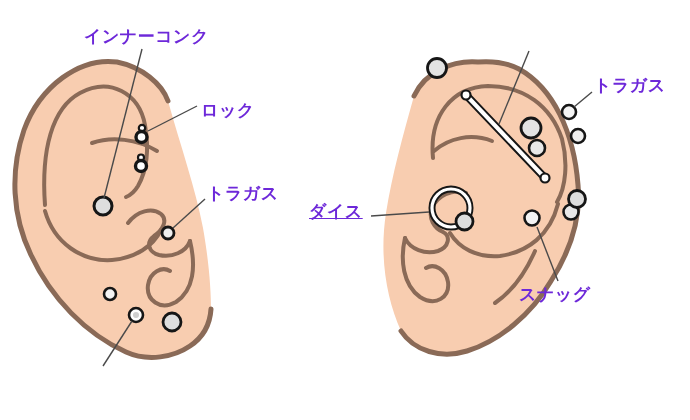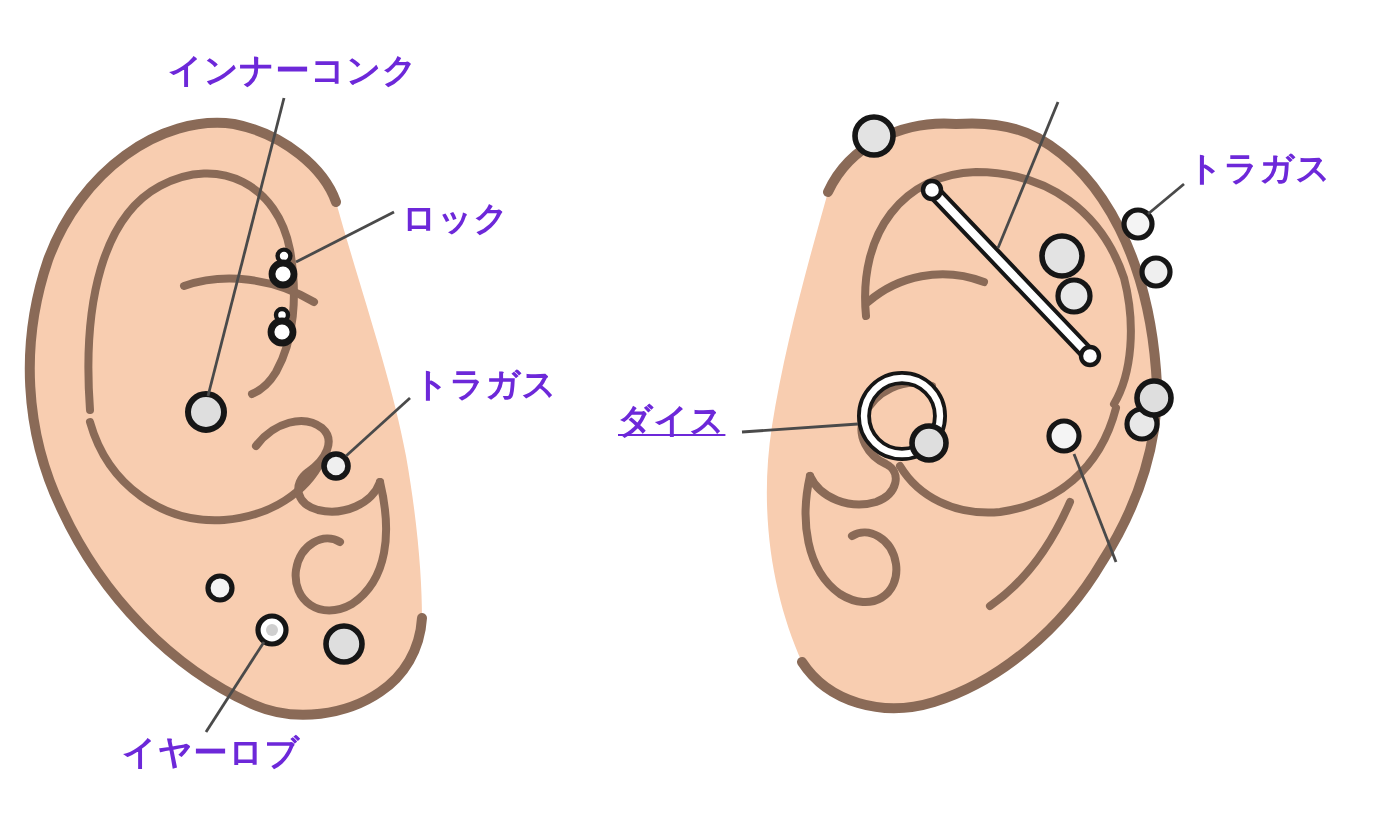--- a/index.html
+++ b/index.html
@@ -133,17 +133,17 @@
       <line x1="529" y1="51" x2="499" y2="124"></line>
       <line x1="592" y1="92" x2="574" y2="107"></line>
       <line x1="371" y1="216" x2="429" y2="212"></line>
       <line x1="537" y1="227" x2="558" y2="281"></line>
     </g>
   </svg>
 
   <div class="label lbl-inner-conch">インナーコンク</div>
   <div class="label lbl-rook">ロック</div>
   <div class="label lbl-tragus">トラガス</div>
-  <div class="label lbl-earlobe">イヤーロブ</div>
 
   <div class="label lbl-helix">トラガス</div>
   <div class="label lbl-daith">ダイス</div>
+  <div class="label lbl-snug">スナッグ</div>
 </div>
 
 </body></html>

